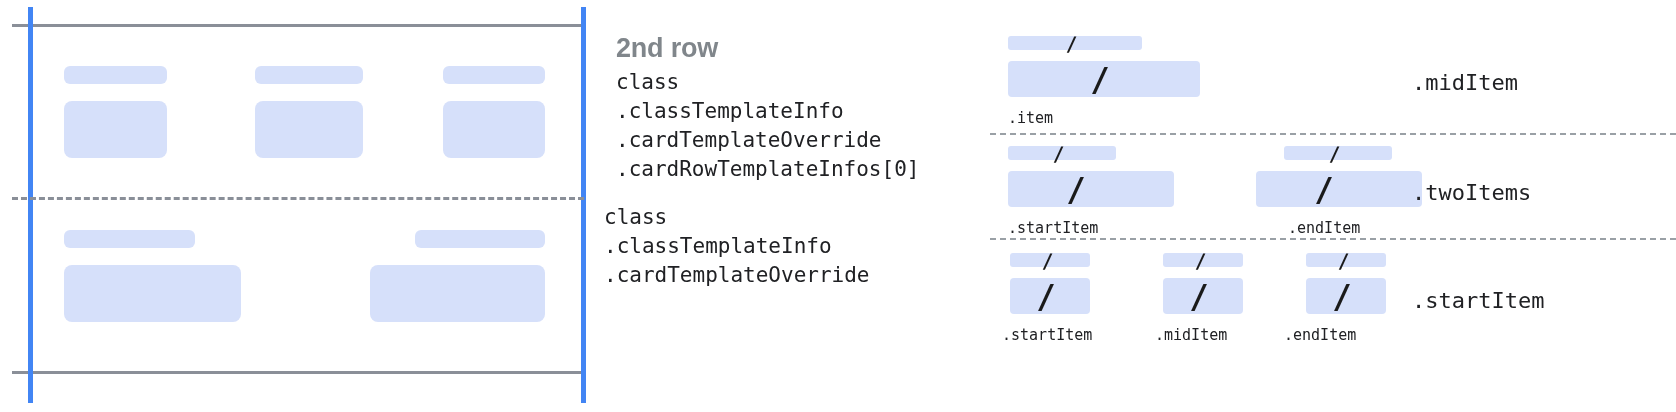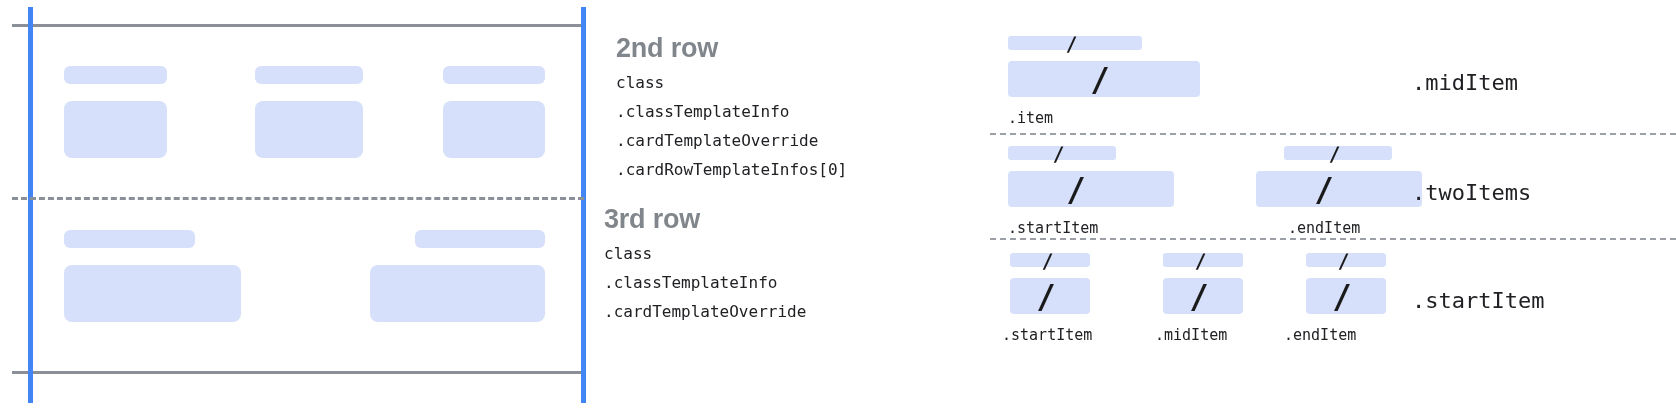--- a/index.html
+++ b/index.html
@@ -52,21 +52,21 @@
     font-size: 27px;
     font-weight: bold;
     color: #80868b;
     letter-spacing: -0.2px;
     line-height: 32px;
     margin: 0 0 4px 0;
     white-space: nowrap;
   }
   .code-line {
     font-family: "DejaVu Sans Mono", monospace;
-    font-size: 16px;
+    font-size: 21px;
     line-height: 29px;
     color: #202124;
     white-space: pre;
   }
 
   
   .item-col { position: absolute; }
   .item-col .bar-top {
     position: absolute;
     background: #d6e0fa;
@@ -139,21 +139,20 @@
 
   <div class="row-block" style="left:604px; top:32px;margin-left:12px;">
     <div class="row-title">2nd row</div>
     <div class="code-line">class</div>
     <div class="code-line">.classTemplateInfo</div>
     <div class="code-line">.cardTemplateOverride</div>
     <div class="code-line">.cardRowTemplateInfos[0]</div>
   </div>
 
   <div class="row-block" style="left:604px; top:203px;">
-    <div class="row-title">3rd row</div>
     <div class="code-line">class</div>
     <div class="code-line">.classTemplateInfo</div>
     <div class="code-line">.cardTemplateOverride</div>
   </div>
 </div>
 
 <div>
 
   <div class="dotted-h" style="left:990px; top:133px; width:686px;"></div>
   <div class="dotted-h" style="left:990px; top:238px; width:686px;"></div>

